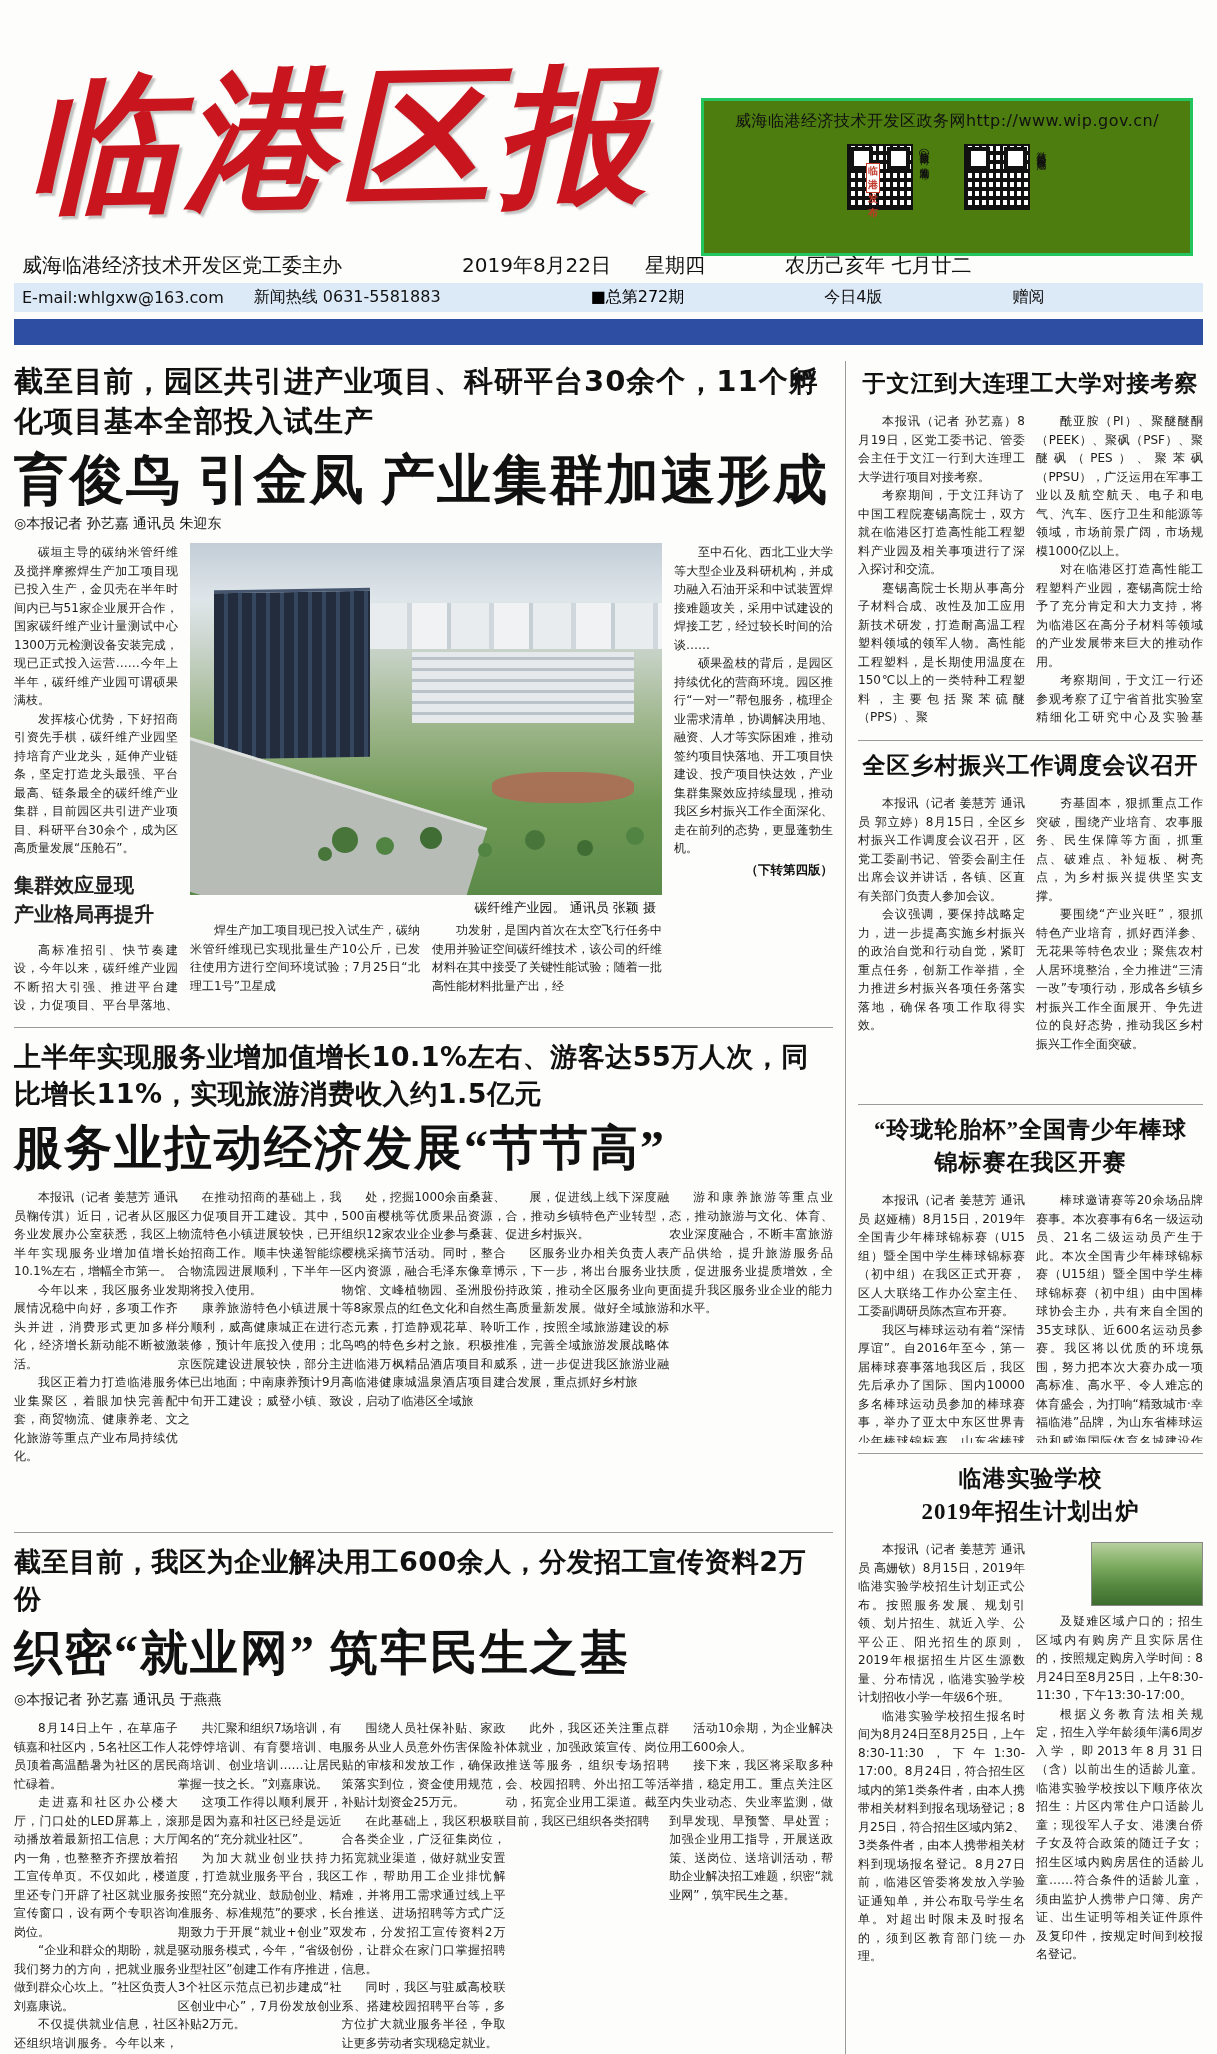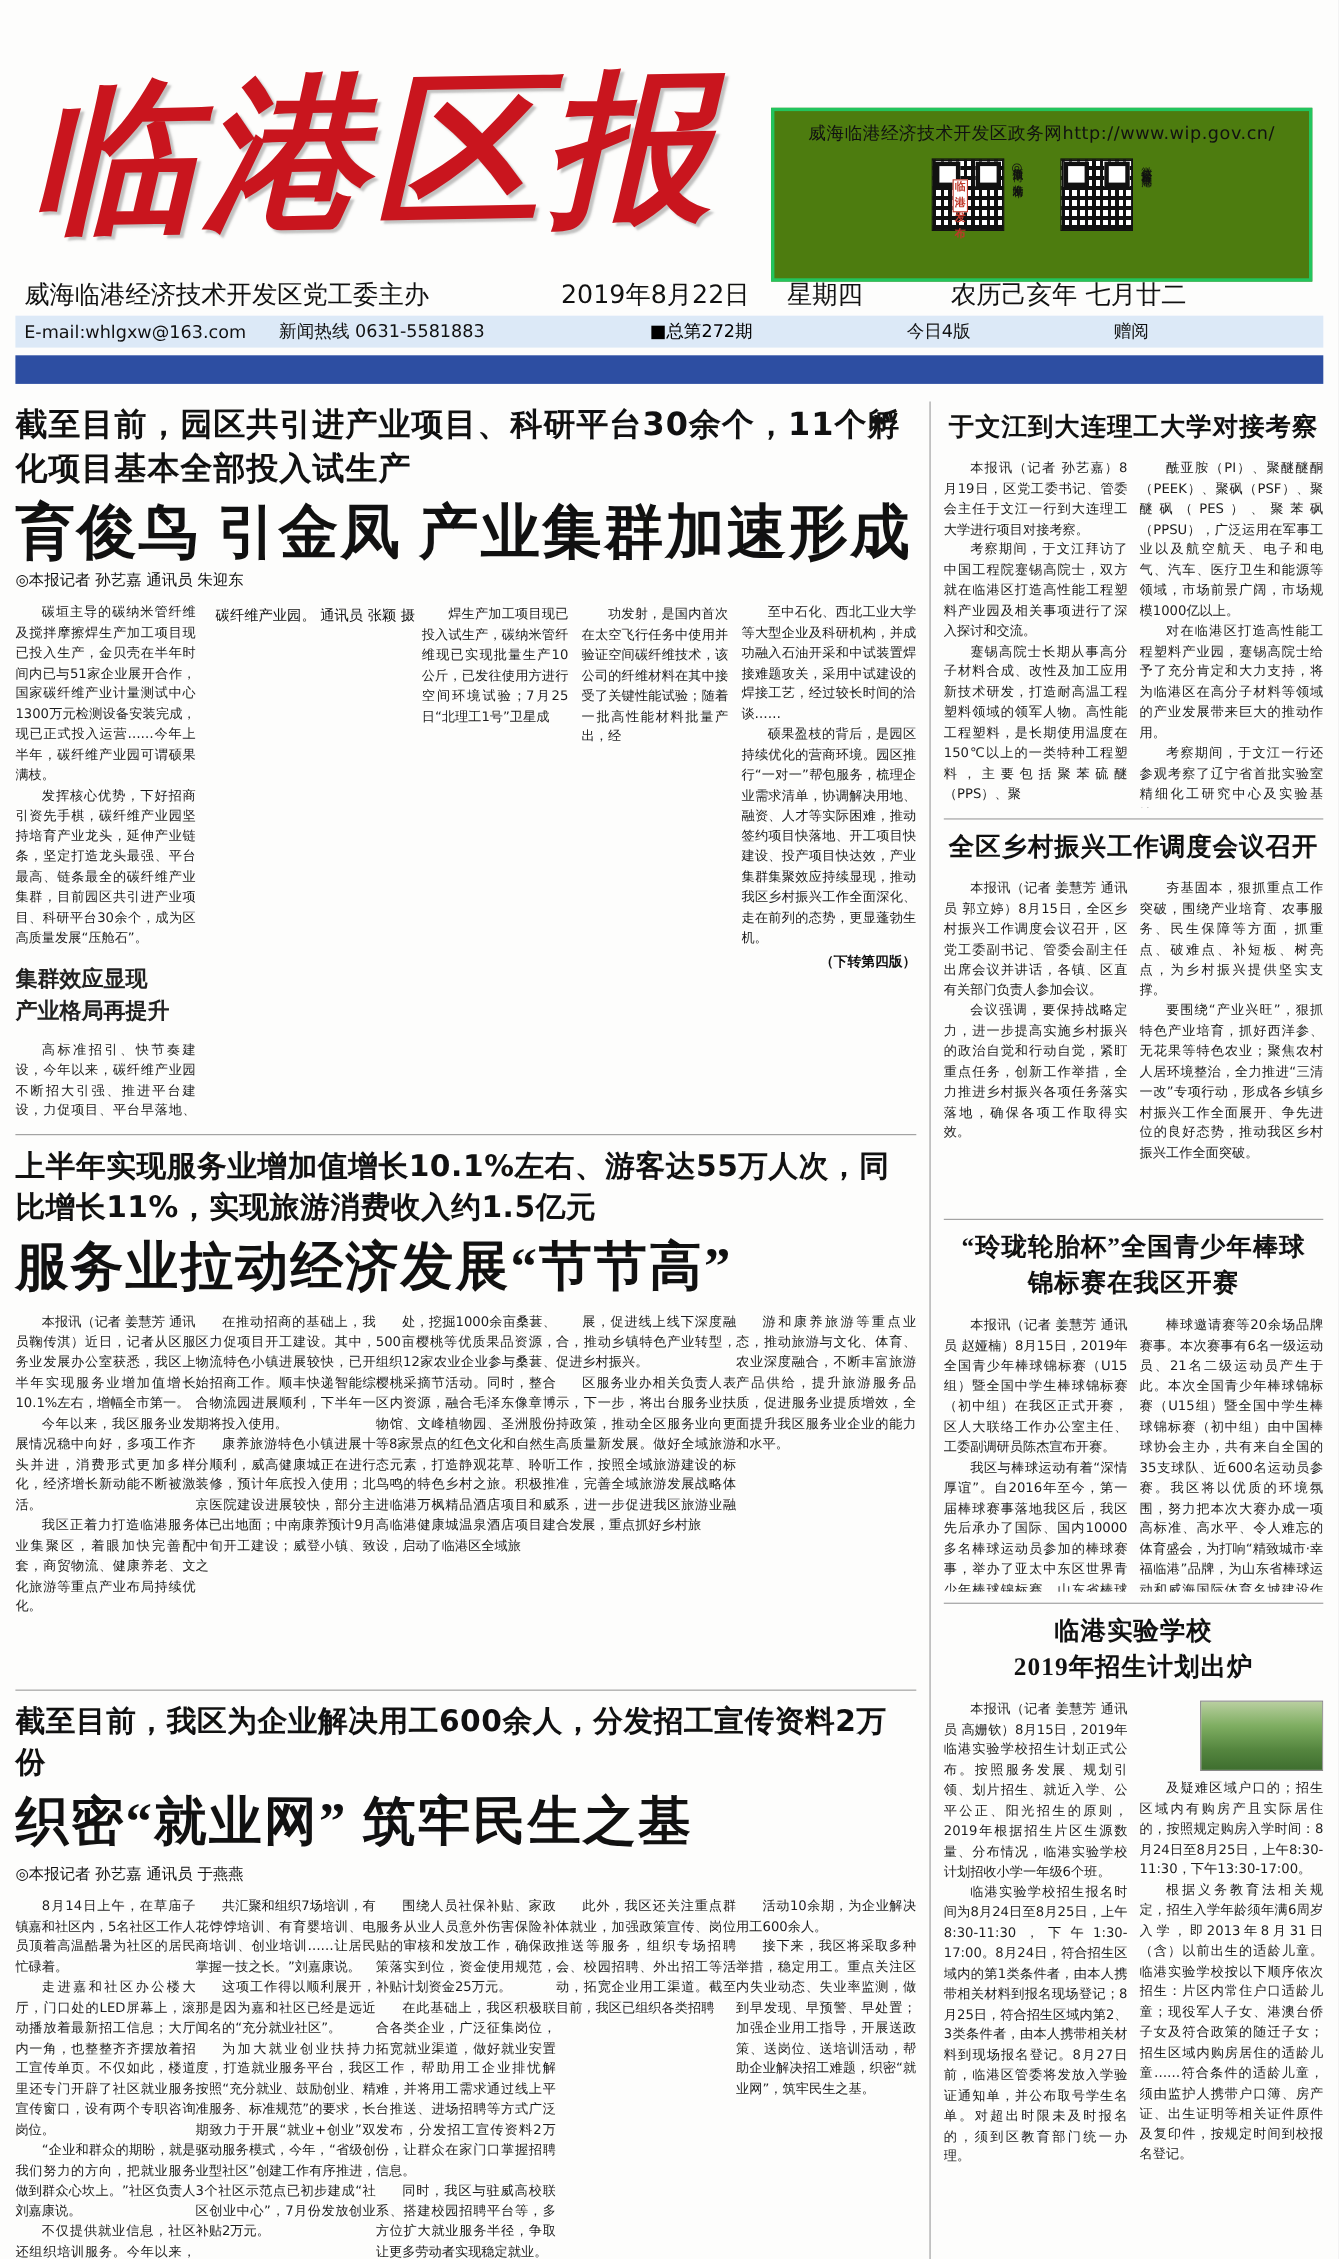--- a/index.html
+++ b/index.html
@@ -34,21 +34,21 @@
     content:""; position:absolute; width:15px; height:15px; border:4px solid #111; background:#fff; top:2px;
   }
   .qr::before { left:2px; } .qr::after { right:2px; }
   .qr-center {
     position:absolute; left:18px; top:18px; width:14px; height:30px; background:#fff;
     border:1px solid #c0392b; color:#c0392b; font-size:10px; line-height:14px;
     text-align:center; font-weight:bold; z-index:2;
   }
   .qr-label { writing-mode:vertical-rl; font-size:10px; line-height:12px; letter-spacing:1px; }
   
-  .info1 { display:flex; align-items:center; font-size:23px; padding:6px 8px 4px; }
+  .info1 { display:flex; align-items:center; font-size:20px; padding:6px 8px 4px; }
   .info1 .pub { margin-right:120px; }
   .info1 .date { margin-right:34px; }
   .info1 .weekday { margin-right:80px; }
   .info2 { display:flex; align-items:center; background:#dce9f7; font-size:16px; padding:4px 8px; }
   .info2 .email { margin-right:30px; }
   .info2 .hotline { margin-right:150px; }
   .info2 .issue { color:#000000; margin-right:140px; }
   .info2 .pages { margin-right:130px; }
   .bluebar { height:26px; background:#2d4ea2; margin-top:7px; }
   
@@ -58,21 +58,21 @@
   
   .bt p { font-size:12px; line-height:18.5px; text-indent:2em; text-align:justify; color:#1c1c1c; }
   
   .a1-kicker { font-size:29px; font-weight:bold; line-height:40px; letter-spacing:1px; }
   .a1-head { font-family:"Liberation Serif", serif; font-weight:bold; font-size:54px;
     line-height:62px; letter-spacing:2px; margin:8px 0 4px; }
   .a1-byline { font-size:14px; margin:2px 0 10px; }
   .a1-body { display:flex; gap:12px; height:472px; overflow:hidden; }
   .a1-col1 { width:164px; overflow:hidden; }
   .subhead { font-size:20px; font-weight:bold; line-height:29px; margin:13px 0 12px; color:#222; }
-  .a1-mid { width:472px; display:flex; flex-direction:row; }
+  .a1-mid { width:472px; display:flex; flex-direction:column; }
   .photo { position:relative; height:352px; overflow:hidden;
     background:linear-gradient(180deg,#c2cdd6 0%,#dfe6ea 16%,#ccd6cf 28%,#9db58a 52%,#6f9a55 74%,#5c8a48 100%); }
   .ph-far { position:absolute; left:38%; right:0; top:17%; height:13%;
     background:repeating-linear-gradient(90deg,#e8ecee 0 38px,#d0d8dd 38px 43px,#f0f2f3 43px 78px,#c6cfd4 78px 82px); }
   .ph-tower { position:absolute; left:5%; top:13%; width:33%; height:48%;
     background:repeating-linear-gradient(90deg,#222c3c 0 10px,#35465f 10px 14px);
     border-top:3px solid #45566e; transform:skewY(-1deg); }
   .ph-bldg2 { position:absolute; left:47%; top:31%; width:47%; height:20%;
     background:repeating-linear-gradient(0deg,#e5e9eb 0 8px,#b9c3c9 8px 11px); }
   .ph-road { position:absolute; left:-12%; bottom:-8%; width:72%; height:42%;

